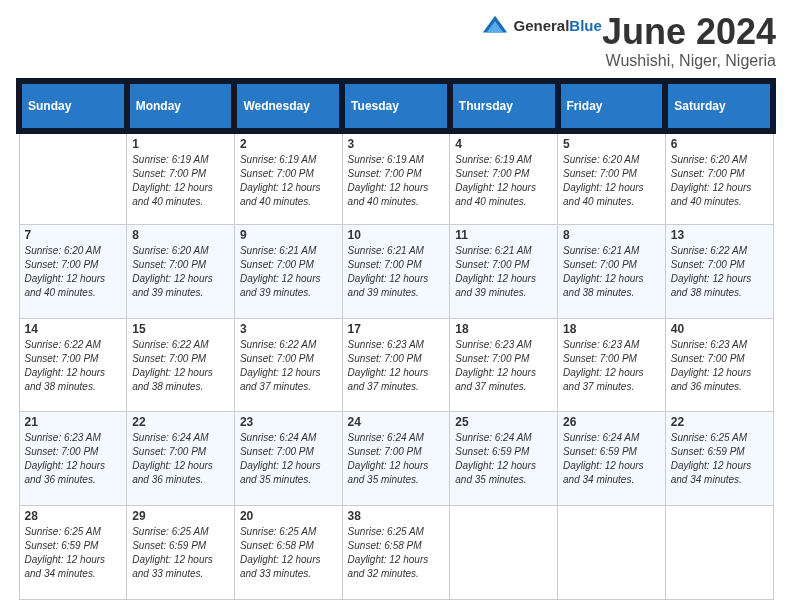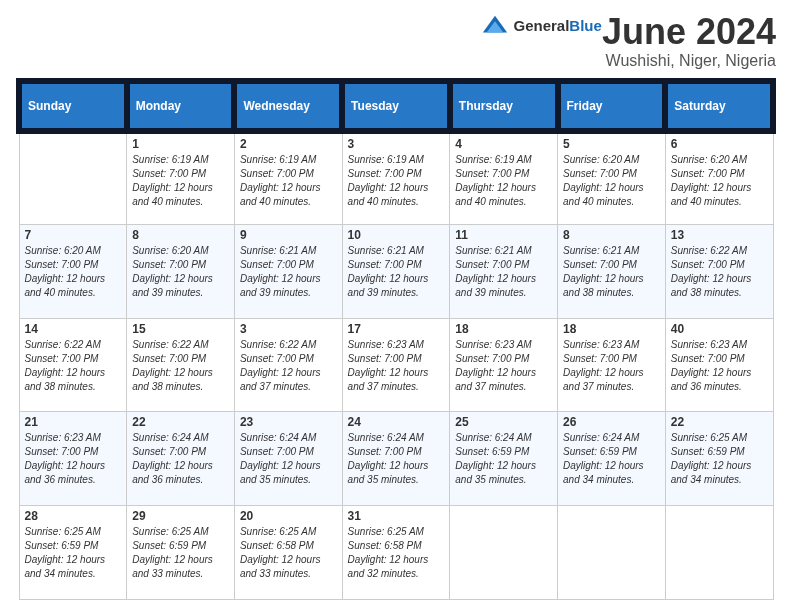--- a/index.html
+++ b/index.html
@@ -251,21 +251,21 @@
           </td>
           <td>
             <span class="day-number">29</span>
             <div class="day-info">Sunrise: 6:25 AM<br>Sunset: 6:59 PM<br>Daylight: 12 hours and 33 minutes.</div>
           </td>
           <td>
             <span class="day-number">20</span>
             <div class="day-info">Sunrise: 6:25 AM<br>Sunset: 6:58 PM<br>Daylight: 12 hours and 33 minutes.</div>
           </td>
           <td>
-            <span class="day-number">31</span>
+            <span class="day-number">38</span>
             <div class="day-info">Sunrise: 6:25 AM<br>Sunset: 6:58 PM<br>Daylight: 12 hours and 32 minutes.</div>
           </td>
           <td class="empty-cell"></td>
           <td class="empty-cell"></td>
           <td class="empty-cell"></td>
         </tr>
       </tbody>
   </table>
 </div>
 

